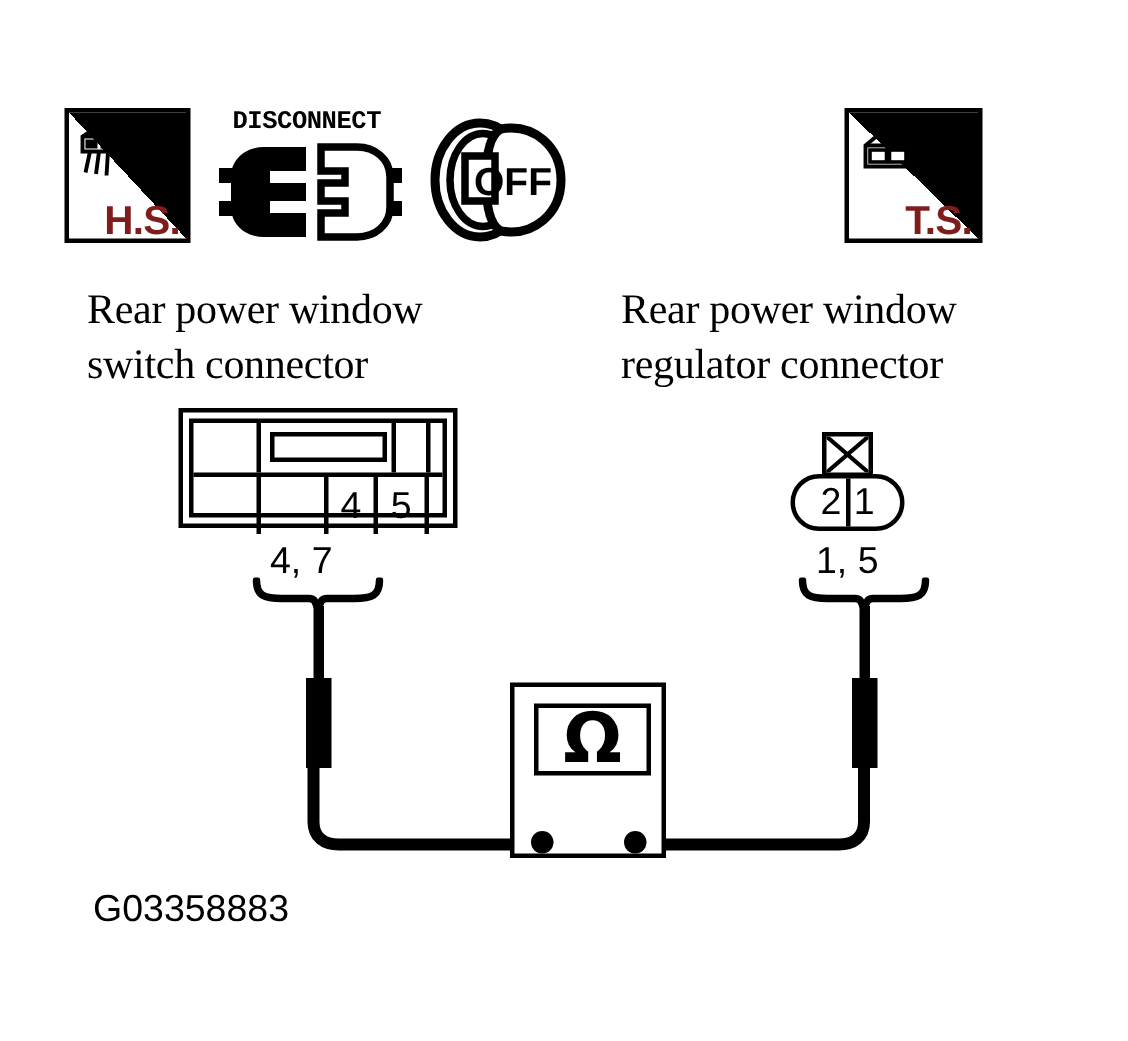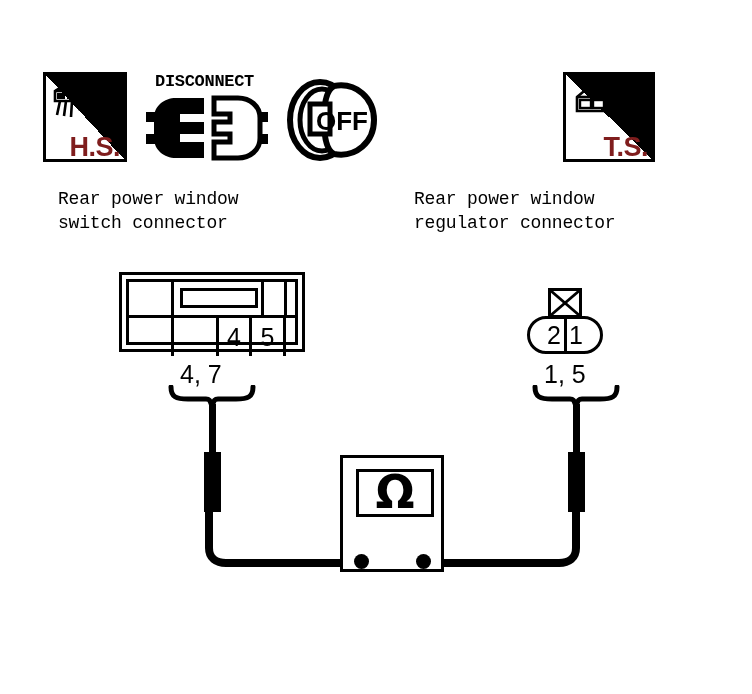--- a/index.html
+++ b/index.html
@@ -56,23 +56,23 @@
     font-weight: bold;
     font-size: 17px;
     letter-spacing: -0.3px;
     font-family: Liberation Mono, monospace;
     white-space: nowrap;
   }
 
   
   .caption {
     position: absolute;
-    font-size: 18px;
+    font-size: 28px;
     line-height: 1.33;
-    font-family: Liberation Mono, monospace;
+    font-family: Liberation Serif, serif;
     white-space: pre-line;
     letter-spacing: -0.2px;
   }
 
   
   .sw-conn {
     position: absolute;
     border: 3px solid #000;
     background: #fff;
     box-sizing: border-box;
@@ -319,14 +319,15 @@
   </svg>
 
   <div class="meter-box" style="left:340px; top:455px; width:104px; height:117px;">
     <div class="meter-screen" style="left:13px; top:11px; width:78px; height:48px;">
       <span class="omega">Ω</span>
     </div>
   </div>
   <div class="terminal" style="left:354px; top:554px;"></div>
   <div class="terminal" style="left:416px; top:554px;"></div>
 
+  <div class="footer-code" style="left:62px; top:594px;">G03358883</div>
 
 </div>
 
 </body></html>

